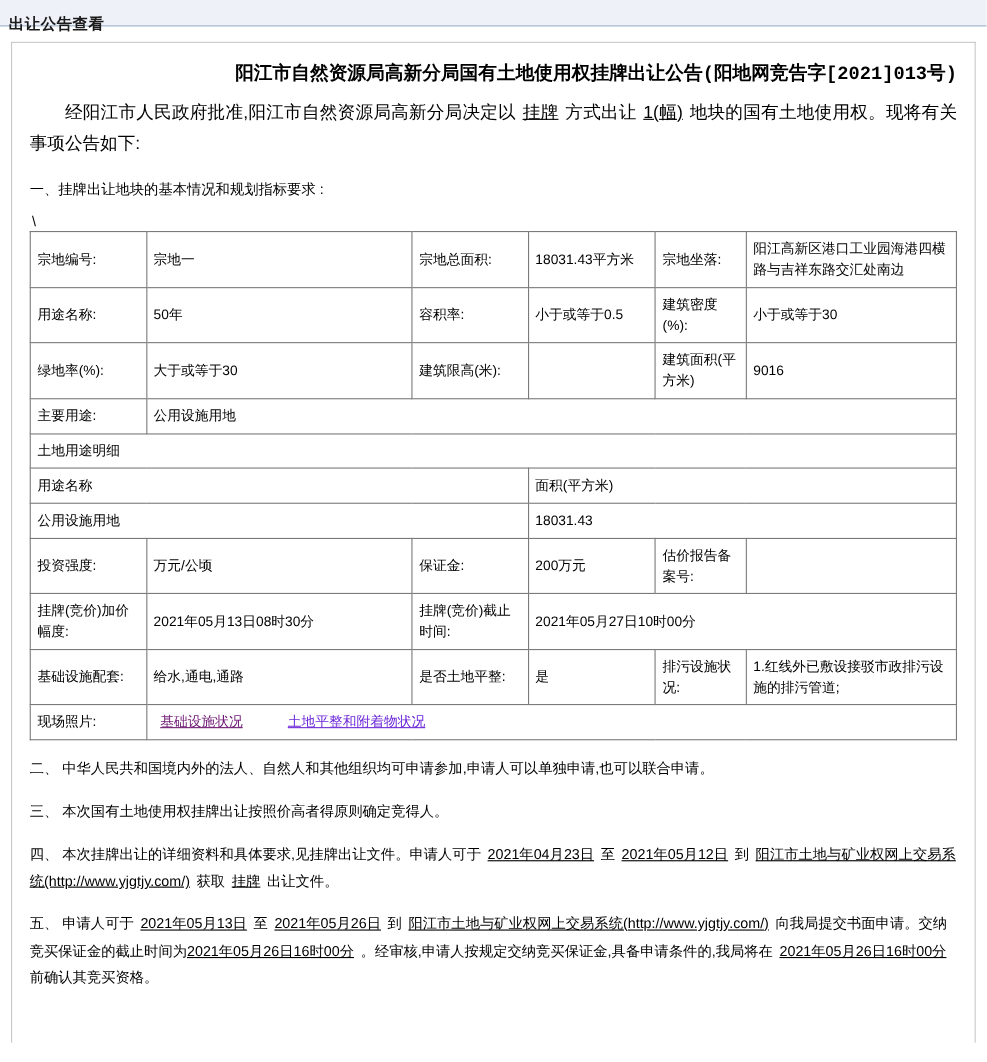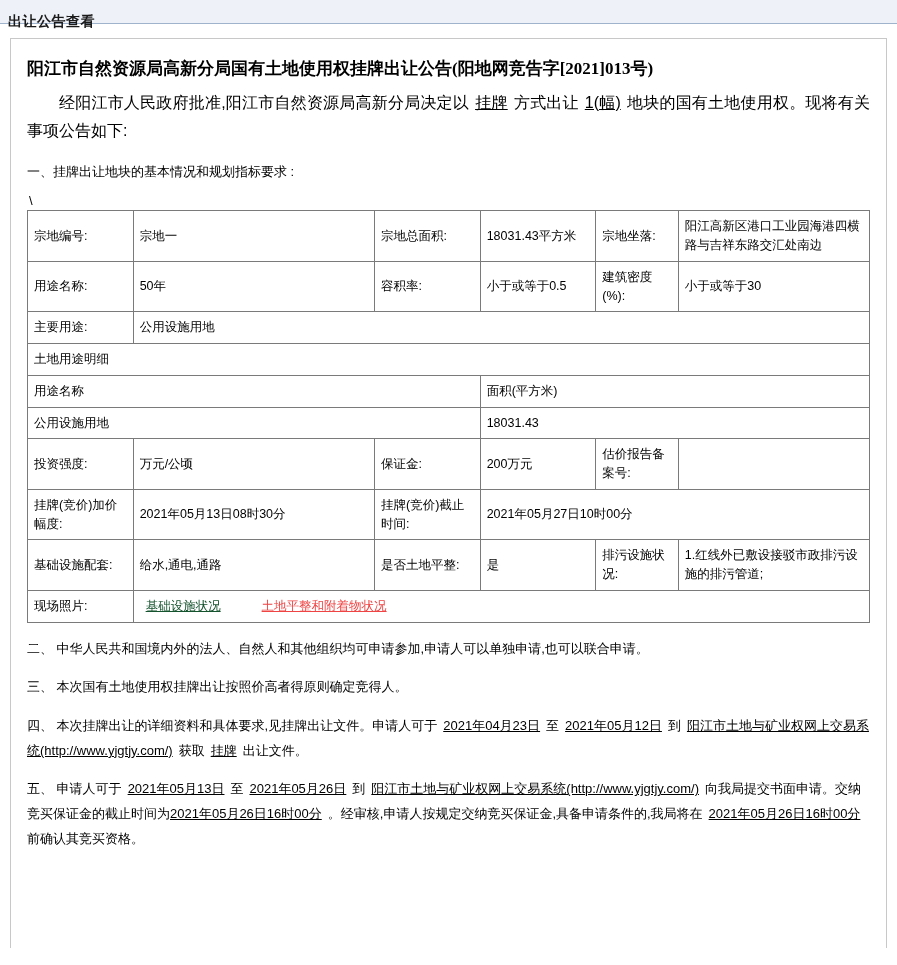--- a/index.html
+++ b/index.html
@@ -45,24 +45,24 @@
   }
   .doc-frame {
     border: 1px solid #c8c8c8;
     border-bottom: none;
     padding: 14px 16px 10px 16px;
     box-sizing: border-box;
     background: #ffffff;
     min-height: 910px;
   }
   h1.doc-title {
-    font-family: Liberation Serif, serif;
+    font-family: Liberation Mono, monospace;
     font-size: 17px;
     font-weight: bold;
-    text-align: left;
+    text-align: right;
     margin: 4px 0 8px 0;
     line-height: 1.4;
   }
   .sub-line {
     text-align: center;
     font-size: 13px;
     margin-bottom: 6px;
   }
   .sub-line .gap { display: inline-block; width: 26px; }
   p.para {
@@ -93,26 +93,26 @@
   }
   table.land td {
     border: 1px solid #7a7a7a;
     padding: 6px 6px;
     vertical-align: middle;
     line-height: 1.5;
     word-wrap: break-word;
   }
   td.lbl { }
   .link {
-    color: #14532d;
+    color: #701a75;
     text-decoration: underline;
     cursor: pointer;
   }
   .link2 {
-    color: #ef4444;
+    color: #6d28d9;
     text-decoration: underline;
     cursor: pointer;
   }
   .numbered {
     margin: 14px 0;
     line-height: 1.9;
     font-size: 13px;
   }
 </style>
 </head>
@@ -158,20 +158,28 @@
           </tr>
           <tr>
             <td class="lbl">用途名称:</td>
             <td>50年</td>
             <td class="lbl">容积率:</td>
             <td>小于或等于0.5</td>
             <td class="lbl">建筑密度(%):</td>
             <td>小于或等于30</td>
           </tr>
           <tr>
+            <td class="lbl">绿地率(%):</td>
+            <td>大于或等于30</td>
+            <td class="lbl">建筑限高(米):</td>
+            <td></td>
+            <td class="lbl">建筑面积(平方米)</td>
+            <td>9016</td>
+          </tr>
+          <tr>
             <td class="lbl">主要用途:</td>
             <td colspan="5">公用设施用地</td>
           </tr>
           <tr>
             <td colspan="6">土地用途明细</td>
           </tr>
           <tr>
             <td colspan="3">用途名称</td>
             <td colspan="3">面积(平方米)</td>
           </tr>

